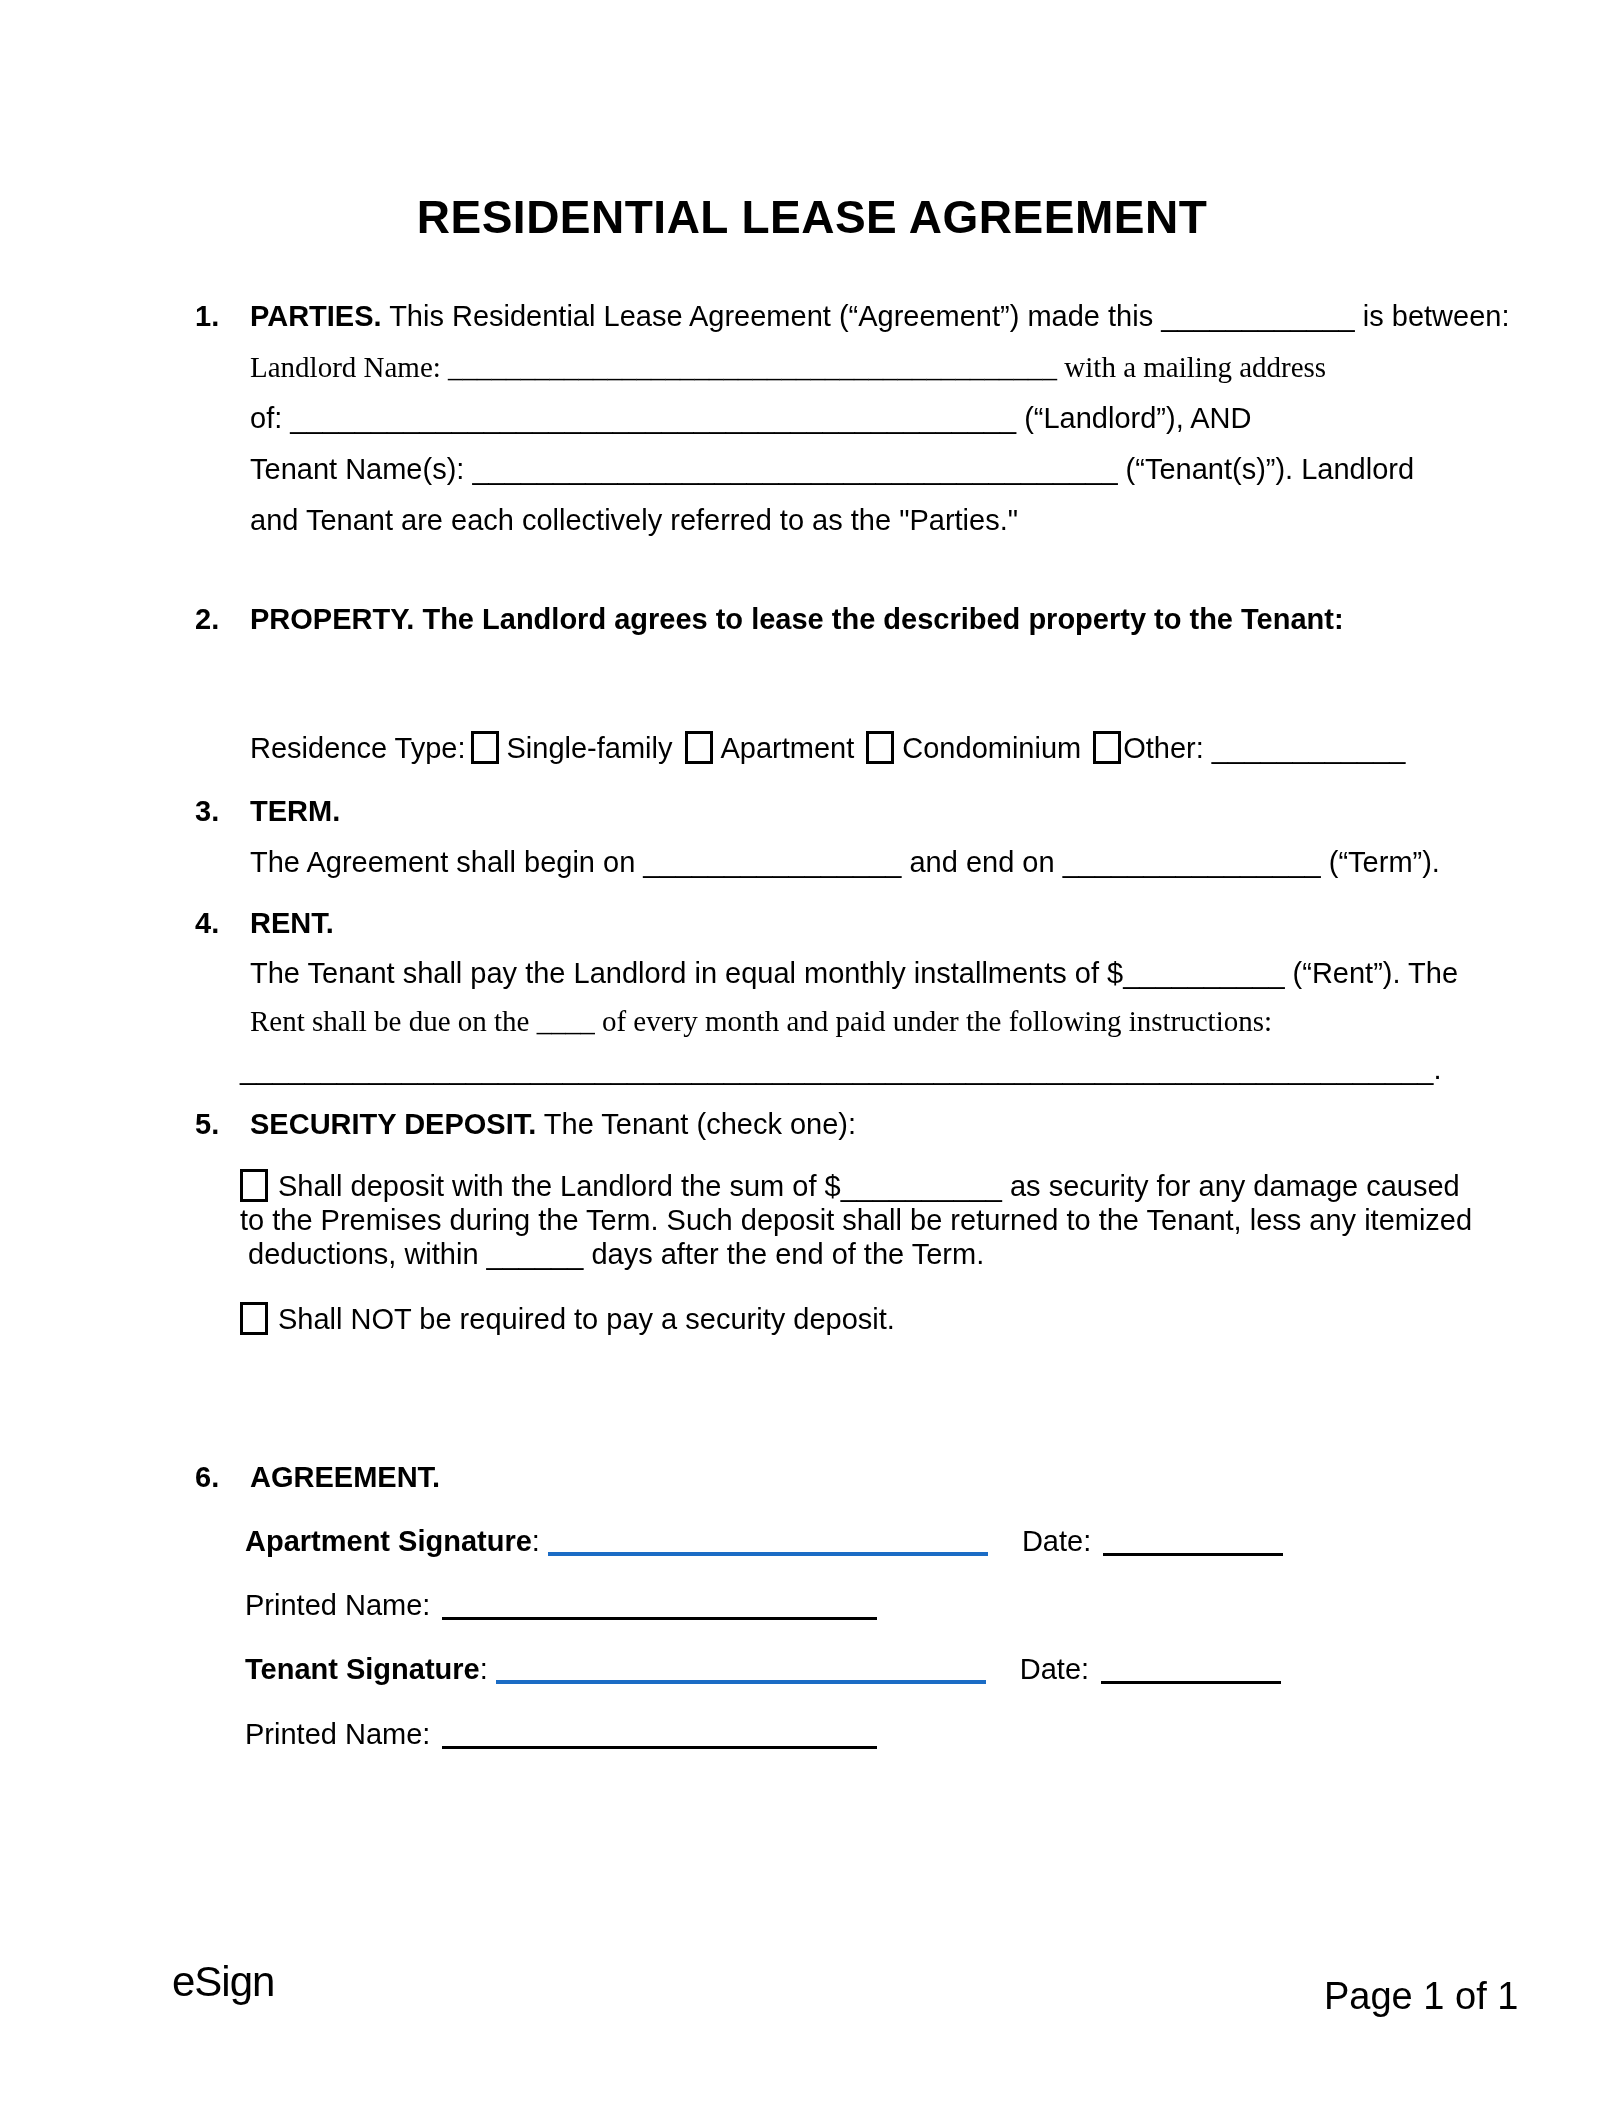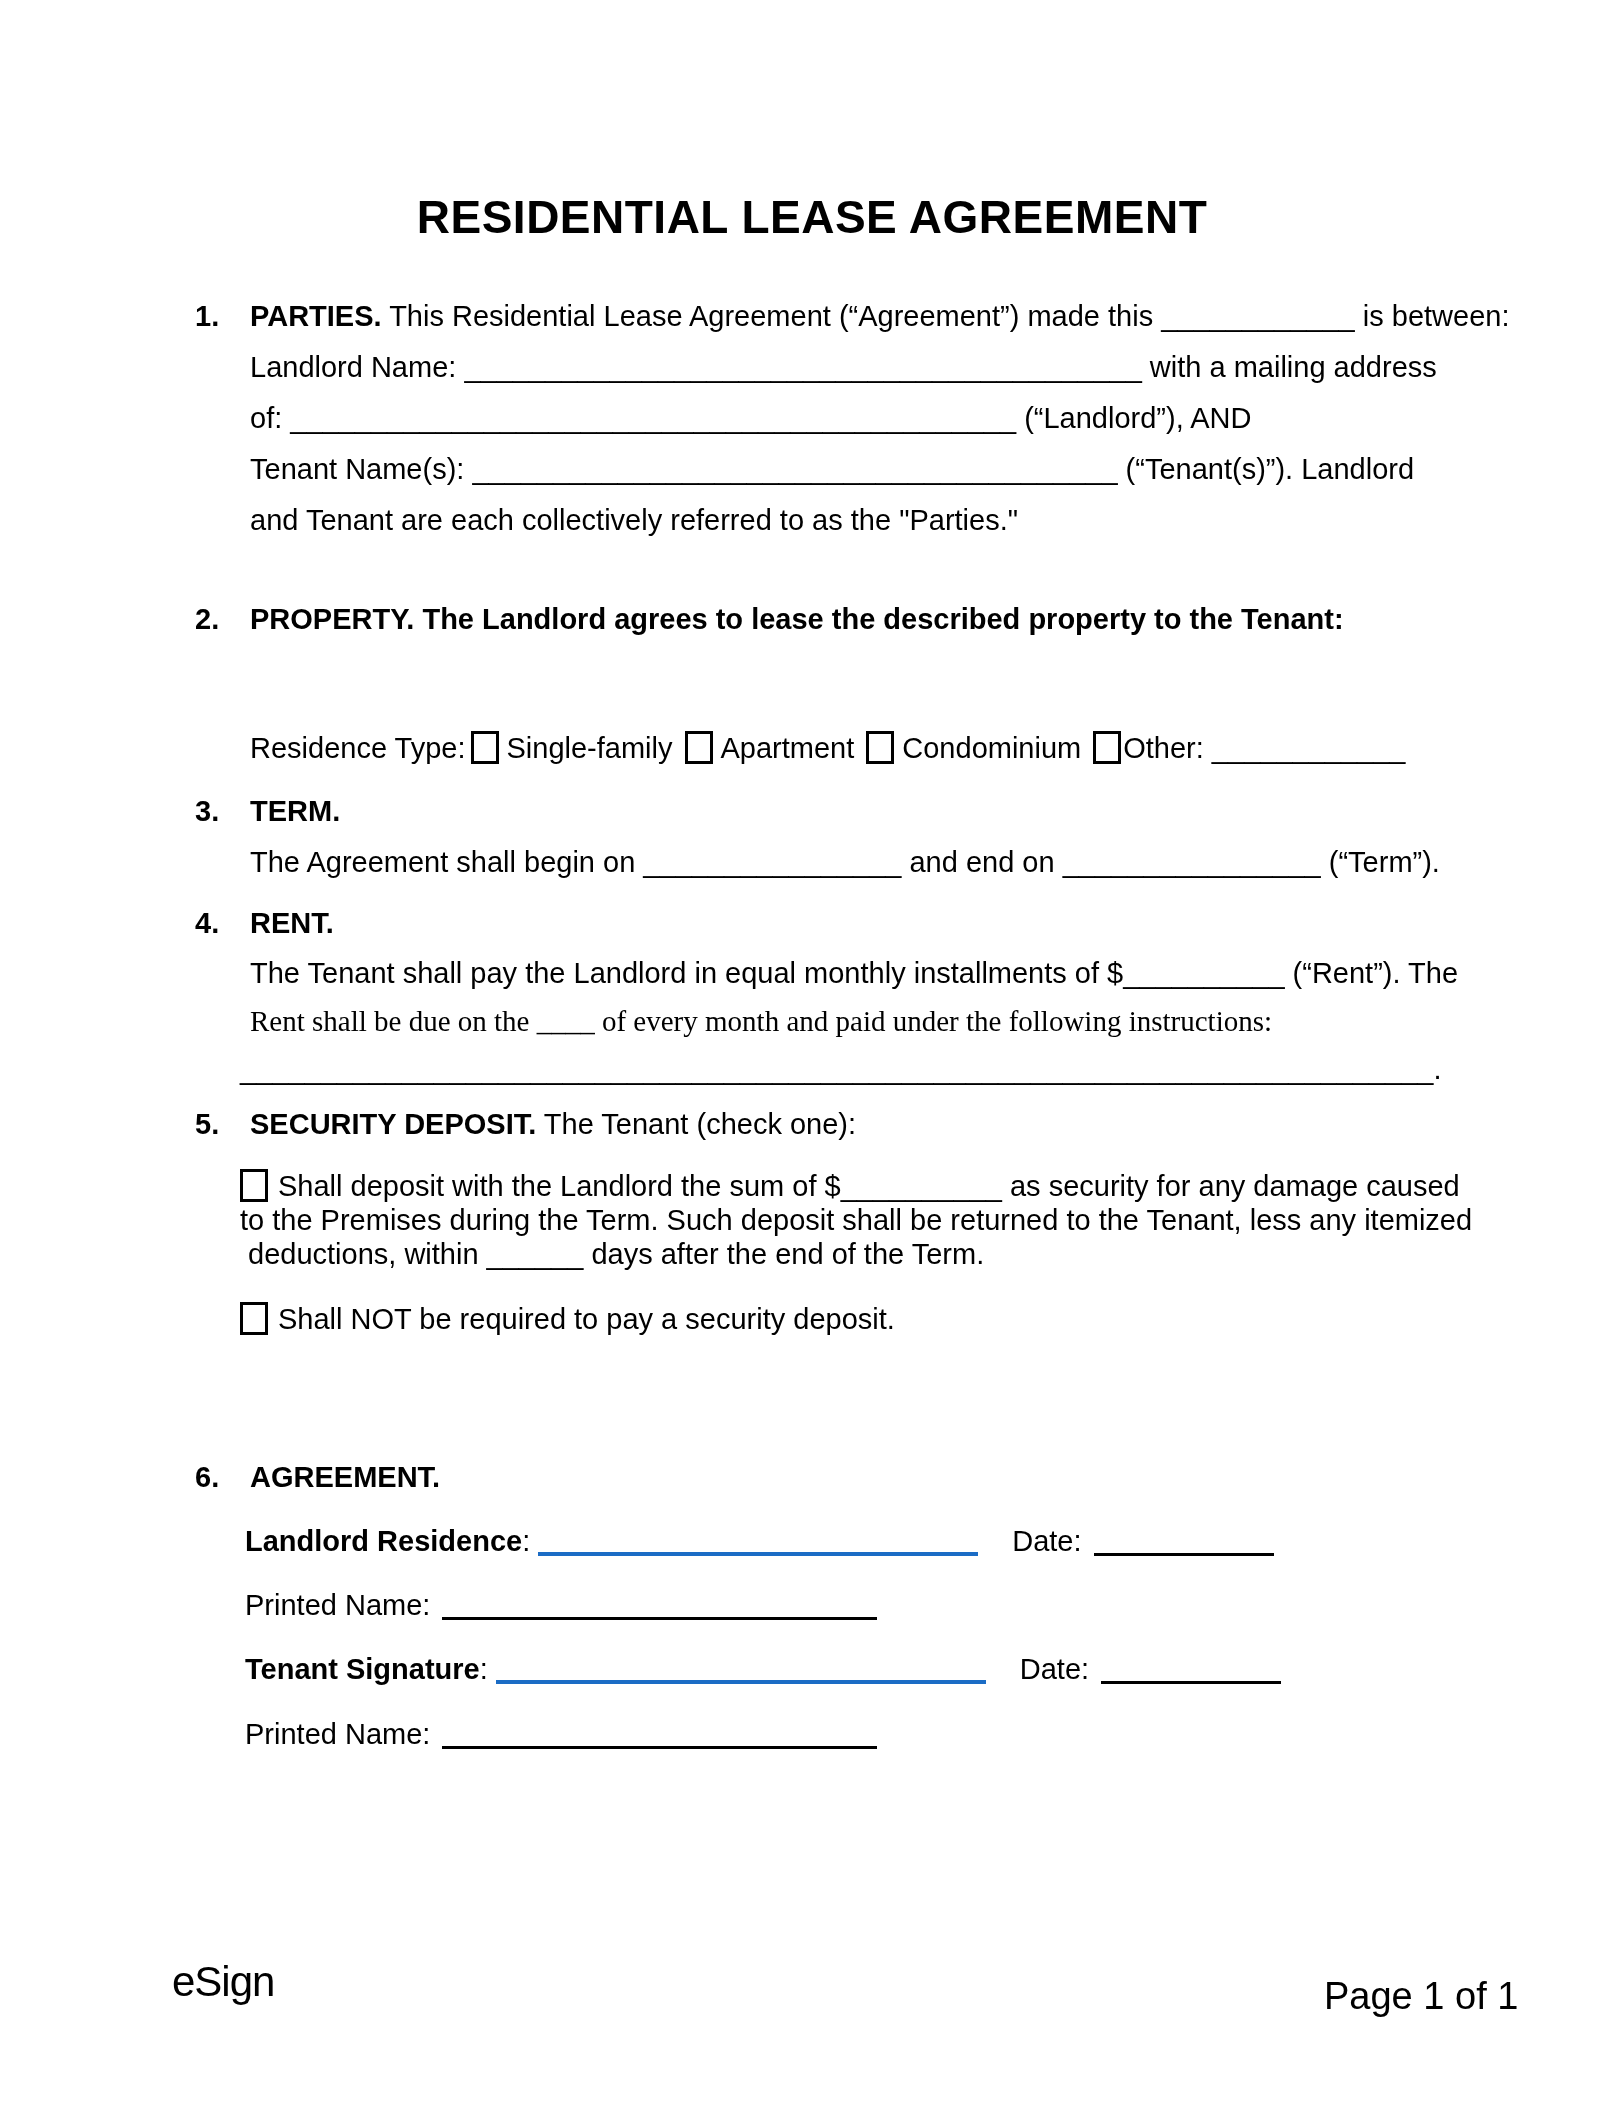--- a/index.html
+++ b/index.html
@@ -77,21 +77,21 @@
 </head>
 <body>
 
 <div class="page">
 
   <div class="title">RESIDENTIAL LEASE AGREEMENT</div>
 
   <div class="ln" style="top:298px; left:195px;">
     <span class="num">1.</span><span class="bold">PARTIES.</span><span> This Residential Lease Agreement (“Agreement”) made this ____________ is between:</span>
   </div>
-  <div class="ln" style="top:349px; left:250px;">Landlord Name: __________________________________________ with a mailing address</div>
+  <div class="ln" style="top:349px; left:250px;font-family:Liberation Serif, serif;">Landlord Name: __________________________________________ with a mailing address</div>
   <div class="ln" style="top:400px; left:250px;">of: _____________________________________________ (“Landlord”), AND</div>
   <div class="ln" style="top:451px; left:250px;">Tenant Name(s): ________________________________________ (“Tenant(s)”). Landlord</div>
   <div class="ln" style="top:502px; left:250px;">and Tenant are each collectively referred to as the "Parties."</div>
 
   <div class="ln" style="top:601px; left:195px;">
     <span class="num">2.</span><span class="bold">PROPERTY.</span><span class="bold"> The Landlord agrees to lease the described property to the Tenant:</span>
   </div>
   <div class="ln" style="top:730px; left:250px;">
     <span>Residence Type:</span><span class="cb res-cb res-cb-first"></span><span>Single-family</span><span class="cb res-cb"></span><span>Apartment</span><span class="cb res-cb"></span><span>Condominium</span><span class="cb res-cb res-cb-tight"></span><span>Other:</span><span> ____________</span>
   </div>
@@ -118,21 +118,21 @@
   <div class="ln" style="top:1236px; left:248px;">deductions, within ______ days after the end of the Term.</div>
   <div class="ln" style="top:1301px; left:240px;">
     <span class="cb para-cb"></span><span>Shall NOT be required to pay a security deposit.</span>
   </div>
 
   <div class="ln" style="top:1459px; left:195px;">
     <span class="num">6.</span><span class="bold">AGREEMENT.</span>
   </div>
 
   <div class="ln" style="top:1523px; left:245px;">
-    <span class="bold">Landlord Residence</span><span>:</span><span class="rule rule-blue w-sig1" style="border-bottom-color: rgb(27, 108, 197);"></span><span class="date-label">Date:</span><span class="rule w-date"></span>
+    <span class="bold">Apartment Signature</span><span>:</span><span class="rule rule-blue w-sig1" style="border-bottom-color: rgb(27, 108, 197);"></span><span class="date-label">Date:</span><span class="rule w-date"></span>
   </div>
   <div class="ln" style="top:1587px; left:245px;">
     <span>Printed Name:</span><span class="rule w-printed"></span>
   </div>
 
   <div class="ln" style="top:1651px; left:245px;">
     <span class="bold">Tenant Signature</span><span>:</span><span class="rule rule-blue w-sig2" style="border-bottom-color: rgb(27, 108, 197);"></span><span class="date-label">Date:</span><span class="rule w-date"></span>
   </div>
   <div class="ln" style="top:1716px; left:245px;">
     <span>Printed Name:</span><span class="rule w-printed"></span>

